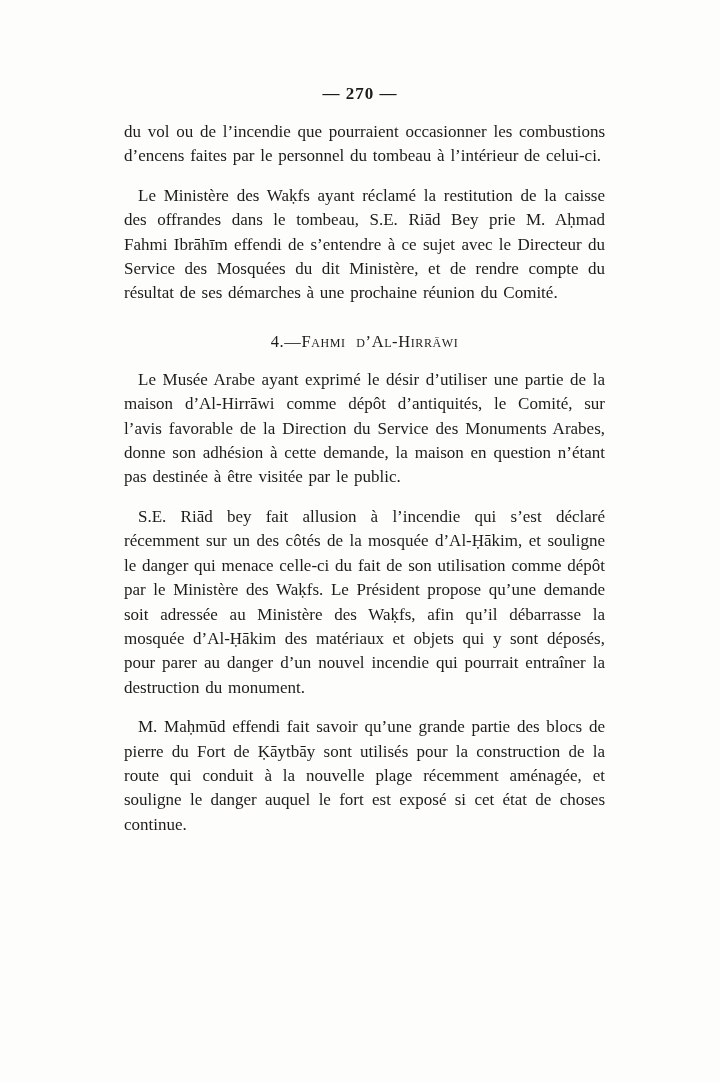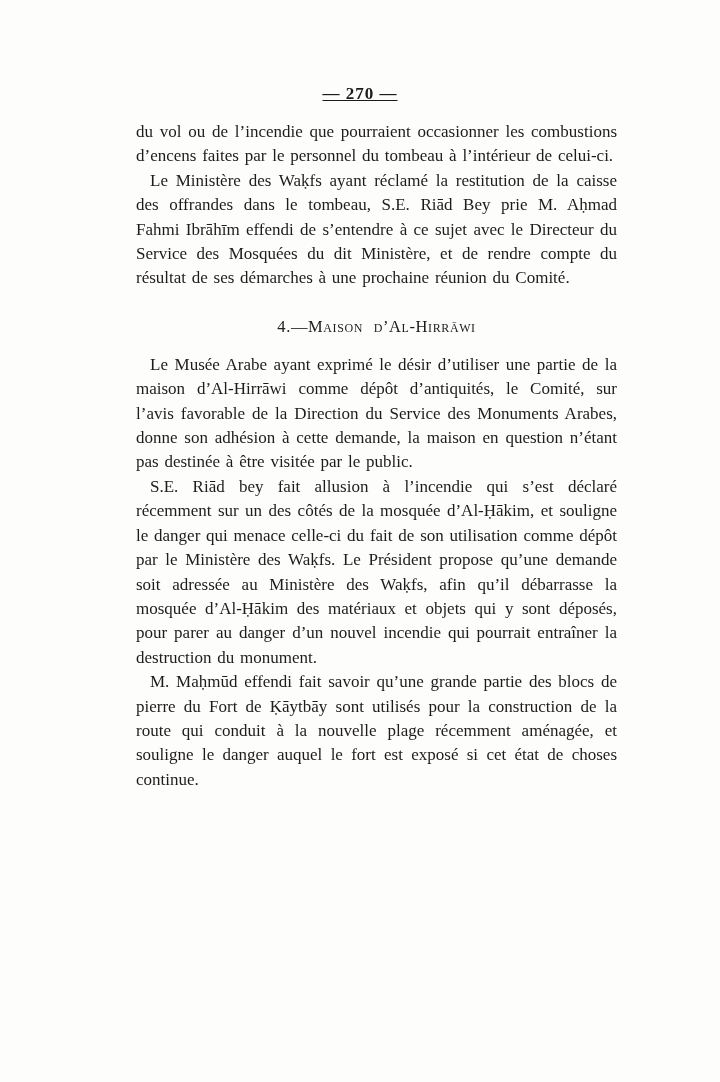--- a/index.html
+++ b/index.html
@@ -18,37 +18,37 @@
   }
   .page-number {
     position: absolute;
     top: 84px;
     left: 0;
     width: 100%;
     text-align: center;
     font-size: 17px;
     font-weight: bold;
     letter-spacing: 1px;
-    text-decoration: underline;
   }
   .text-block {
     position: absolute;
     top: 120px;
-    left: 136px;
+    left: 124px;
     width: 481px;
   }
   p.paragraph {
     margin: 0;
     font-size: 17px;
     line-height: 24.4px;
     text-align: justify;
     word-spacing: 1.5px;
   }
   p.indent {
     text-indent: 14px;
+    margin-top: 15px;
   }
   h2.heading {
     margin: 26px 0 16px 0;
     font-size: 16.5px;
     font-weight: normal;
     text-align: center;
     letter-spacing: 0.6px;
     word-spacing: 6px;
     white-space: nowrap;
   }
@@ -57,18 +57,18 @@
   }
 </style>
 </head>
 <body>
 
 <div class="page">
   <div class="page-number">— 270 —</div>
   <div class="text-block">
       <p class="paragraph">du vol ou de l’incendie que pourraient occasionner les combustions d’encens faites par le personnel du tombeau à l’intérieur de celui-ci.</p>
       <p class="paragraph indent">Le Ministère des Waḳfs ayant réclamé la restitution de la caisse des offrandes dans le tombeau, S.E. Riād Bey prie M. Aḥmad Fahmi Ibrāhīm effendi de s’entendre à ce sujet avec le Directeur du Service des Mosquées du dit Ministère, et de rendre compte du résultat de ses démarches à une prochaine réunion du Comité.</p>
-      <h2 class="heading"><span>4.—</span><span class="sc">Maison d’Al-Hirrāwi</span></h2>
+      <h2 class="heading"><span>4.—</span><span class="sc">Fahmi d’Al-Hirrāwi</span></h2>
       <p class="paragraph indent">Le Musée Arabe ayant exprimé le désir d’utiliser une partie de la maison d’Al-Hirrāwi comme dépôt d’antiquités, le Comité, sur l’avis favorable de la Direction du Service des Monuments Arabes, donne son adhésion à cette demande, la maison en question n’étant pas destinée à être visitée par le public.</p>
       <p class="paragraph indent">S.E. Riād bey fait allusion à l’incendie qui s’est déclaré récemment sur un des côtés de la mosquée d’Al-Ḥākim, et souligne le danger qui menace celle-ci du fait de son utilisation comme dépôt par le Ministère des Waḳfs. Le Président propose qu’une demande soit adressée au Ministère des Waḳfs, afin qu’il débarrasse la mosquée d’Al-Ḥākim des matériaux et objets qui y sont déposés, pour parer au danger d’un nouvel incendie qui pourrait entraîner la destruction du monument.</p>
       <p class="paragraph indent">M. Maḥmūd effendi fait savoir qu’une grande partie des blocs de pierre du Fort de Ḳāytbāy sont utilisés pour la construction de la route qui conduit à la nouvelle plage récemment aménagée, et souligne le danger auquel le fort est exposé si cet état de choses continue.</p>
     </div>
 </div>
 
 </body></html>

